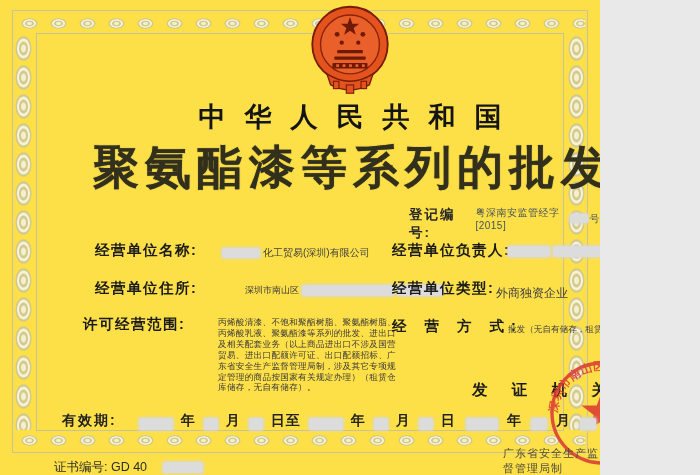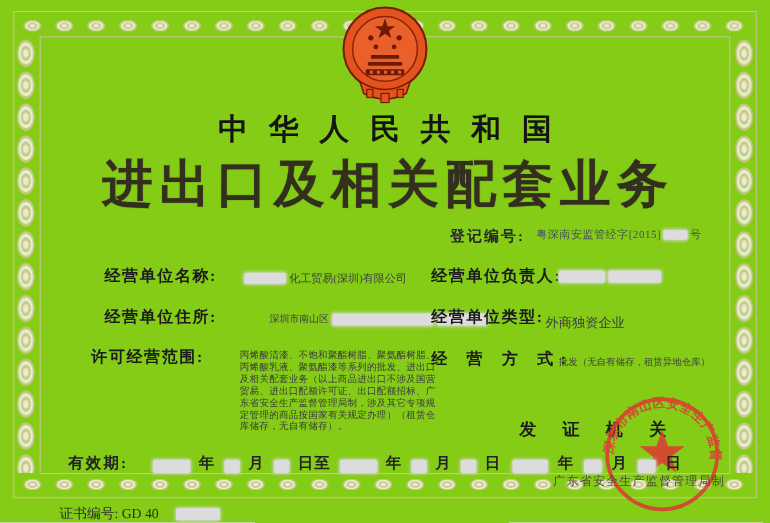--- a/index.html
+++ b/index.html
@@ -1,17 +1,17 @@
 <!DOCTYPE html>
 <html><head>
 <meta charset="utf-8">
 <style>
   html,body{margin:0;padding:0;background:#e9e9e9;}
-  .cert{position:relative;width:700px;height:475px;background:#84cc16;overflow:hidden;
-        font-family:Liberation Serif, serif;}
+  .cert{position:relative;width:600px;height:475px;background:#fde047;overflow:hidden;
+        font-family:Liberation Sans, sans-serif;}
   
   .frame-outer{position:absolute;left:12px;top:10px;right:12px;bottom:22px;border:1.5px solid #c9c397;}
   .frame-inner{position:absolute;left:36px;top:33px;right:36px;bottom:44px;border:1.5px solid #c9c397;}
   .band{position:absolute;opacity:.9;}
   .band-h{left:15px;right:15px;height:19px;background-repeat:repeat-x;background-size:29px 19px;
     background-image:radial-gradient(ellipse 10px 6.5px at center,#f4f1e0 0 2px,#cdc795 3px 4px,#f7f5e8 5px 6px,#cdc795 6.8px 7.6px,rgba(0,0,0,0) 8.4px);}
   .band-v{top:34px;bottom:45px;width:19px;background-repeat:repeat-y;background-size:19px 29px;
     background-image:radial-gradient(ellipse 6.5px 10px at center,#f4f1e0 0 2px,#cdc795 3px 4px,#f7f5e8 5px 6px,#cdc795 6.8px 7.6px,rgba(0,0,0,0) 8.4px);}
   .band-top{top:13.5px;} .band-bottom{bottom:25px;} .band-left{left:14px;} .band-right{right:14px;}
   
@@ -39,21 +39,21 @@
   .issuer-label{position:absolute;left:472px;top:380px;font-size:15.5px;font-weight:bold;
     color:#1b1b1b;letter-spacing:10px;white-space:nowrap;}
   .seal{position:absolute;left:542px;top:351px;width:120px;height:120px;opacity:.88;}
   .date-row{position:absolute;display:flex;align-items:flex-end;font-size:14px;font-weight:bold;color:#222;}
   .issue-date{left:466px;top:412px;gap:9px;}
   .validity{left:62px;top:412px;gap:8px;}
   .validity .vlabel{letter-spacing:2px;margin-right:14px;}
   .unit{letter-spacing:1px;}
   
   .cert-no{position:absolute;left:54px;top:459px;font-size:12.5px;color:#2c2c2c;display:flex;align-items:center;gap:16px;}
-  .printed-by{position:absolute;left:503px;top:430px;font-size:11px;color:#4c4a3e;letter-spacing:1px;}
+  .printed-by{position:absolute;left:503px;top:446px;font-size:11px;color:#4c4a3e;letter-spacing:1px;}
 </style>
 </head>
 <body>
 
 <div class="cert">
 
   <div class="frame-outer"></div>
   <div class="band band-h band-top"></div>
   <div class="band band-h band-bottom"></div>
   <div class="band band-v band-left"></div>
@@ -76,21 +76,21 @@
     <rect x="44" y="65.5" width="3" height="3" fill="#e9602a"></rect>
     <rect x="51" y="65.5" width="3" height="3" fill="#e9602a"></rect>
     <rect x="58" y="65.5" width="3" height="3" fill="#e9602a"></rect>
     <path d="M20,76 Q45,92 70,76 L66,88 Q45,99 24,88 Z" fill="#e4531e" stroke="#771c06" stroke-width="1.5"></path>
     <rect x="41" y="88" width="8" height="9" fill="#e4531e" stroke="#771c06" stroke-width="1.2"></rect>
     <rect x="27" y="84" width="6" height="8" fill="#e4531e" stroke="#771c06" stroke-width="1.2"></rect>
     <rect x="57" y="84" width="6" height="8" fill="#e4531e" stroke="#771c06" stroke-width="1.2"></rect>
   </svg>
 
   <div class="country-title">中华人民共和国</div>
-  <div class="main-title">进出口及相关配套业务</div>
+  <div class="main-title">聚氨酯漆等系列的批发</div>
 
   <div class="reg-line">
     <span class="reg-label">登记编号:</span>
     <span class="reg-value">
       <span>粤深南安监管经字[2015]</span>
       <span class="blur" style="width:22px;height:9px;"></span>
       <span>号</span>
     </span>
   </div>
 

